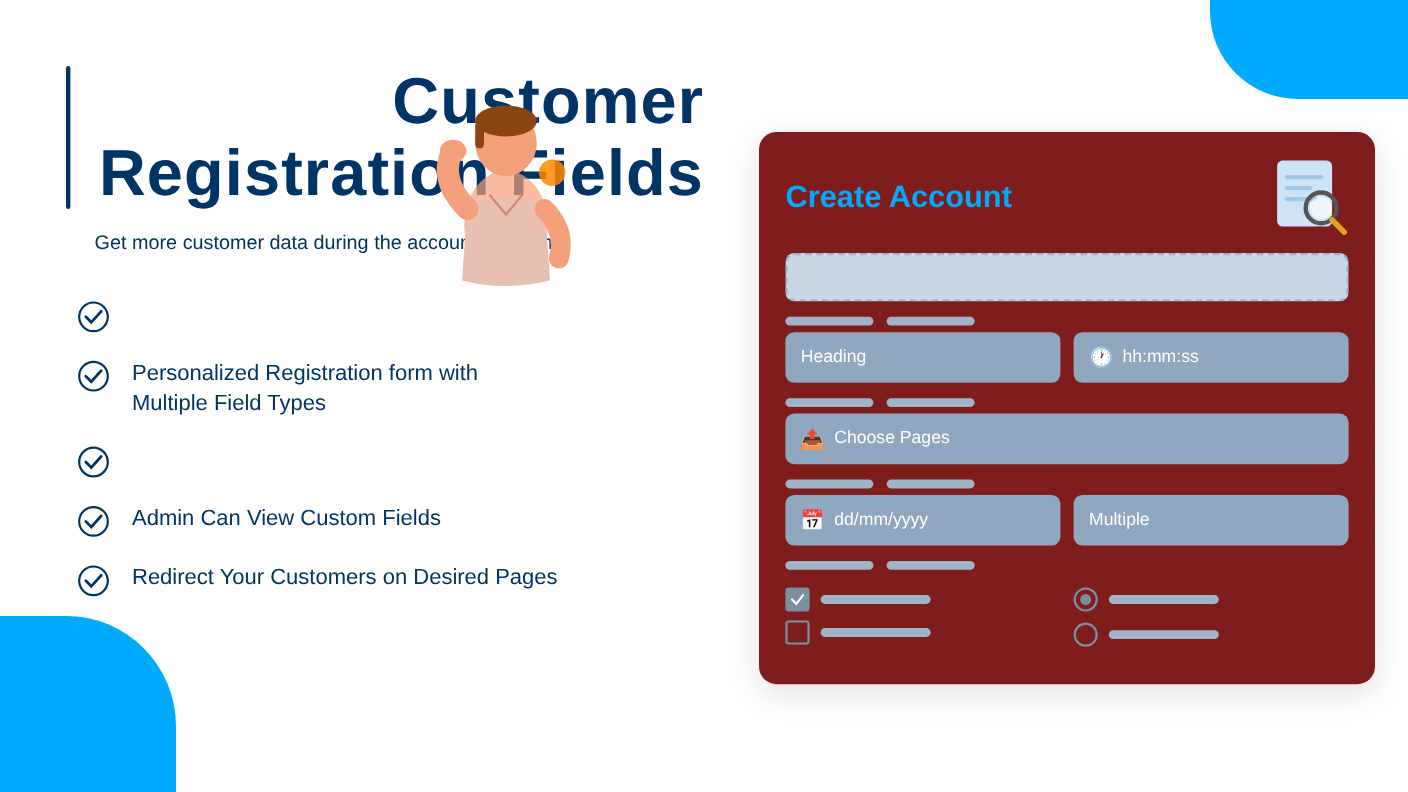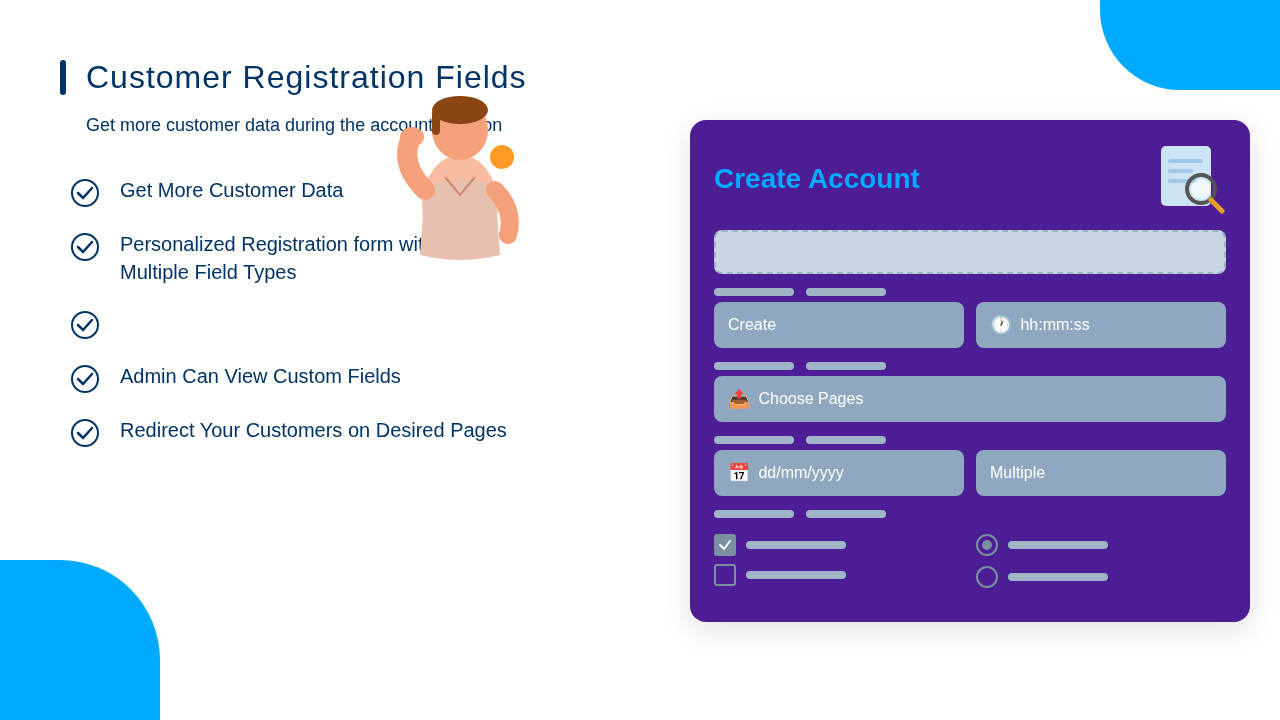--- a/index.html
+++ b/index.html
@@ -48,22 +48,22 @@
       align-items: stretch;
       margin-bottom: 20px;
     }
     .title-accent {
       width: 6px;
       background: #003366;
       margin-right: 20px;
       border-radius: 3px;
     }
     .main-title {
-      font-size: 32px;
-      font-weight: 400;
+      font-size: 59px;
+      font-weight: 700;
       color: #003366;
       line-height: 1.1;
       letter-spacing: 1px;
       text-align: right;
     }
 
     .subtitle {
       font-size: 18px;
       color: #003366;
       margin-bottom: 40px;
@@ -103,21 +103,21 @@
     .person-illustration {
       position: absolute;
       left: 390px;
       top: 95px;
       width: 140px;
       height: 190px;
       z-index: 2;
     }
 
     .form-card {
-      background: #4c1d95;
+      background: #7f1d1d;
       border-radius: 16px;
       padding: 24px;
       box-shadow: 0 8px 30px rgba(0,0,0,0.12);
       position: relative;
       z-index: 1;
     }
 
     .form-header {
       display: flex;
       align-items: center;
@@ -269,21 +269,20 @@
     <h1 class="main-title">Customer Registration Fields</h1>
   </div>
   <p class="subtitle">Get more customer data during the account creation</p>
 
   <ul class="feature-list">
     <li>
       <svg class="check-icon" viewBox="0 0 30 30">
         <circle cx="15" cy="15" r="13" fill="none" stroke="#003366" stroke-width="2"></circle>
         <path d="M8 15 L13 20 L22 10" fill="none" stroke="#003366" stroke-width="2.5" stroke-linecap="round"></path>
       </svg>
-      <span>Get More Customer Data</span>
     </li>
     <li>
       <svg class="check-icon" viewBox="0 0 30 30">
         <circle cx="15" cy="15" r="13" fill="none" stroke="#003366" stroke-width="2"></circle>
         <path d="M8 15 L13 20 L22 10" fill="none" stroke="#003366" stroke-width="2.5" stroke-linecap="round"></path>
       </svg>
       <span>Personalized Registration form with<br>Multiple Field Types</span>
     </li>
     <li>
       <svg class="check-icon" viewBox="0 0 30 30">
@@ -355,21 +354,21 @@
 
     <div class="form-wide-input"></div>
 
     <div class="form-row-labels">
       <div class="form-label-bar"></div>
       <div class="form-label-bar"></div>
     </div>
 
     <div class="form-row">
       <div class="form-field">
-        <span>Create</span>
+        <span>Heading</span>
       </div>
       <div class="form-field">
         <span class="field-icon">🕐</span>
         <span>hh:mm:ss</span>
       </div>
     </div>
 
     <div class="form-row-labels">
       <div class="form-label-bar"></div>
       <div class="form-label-bar"></div>

